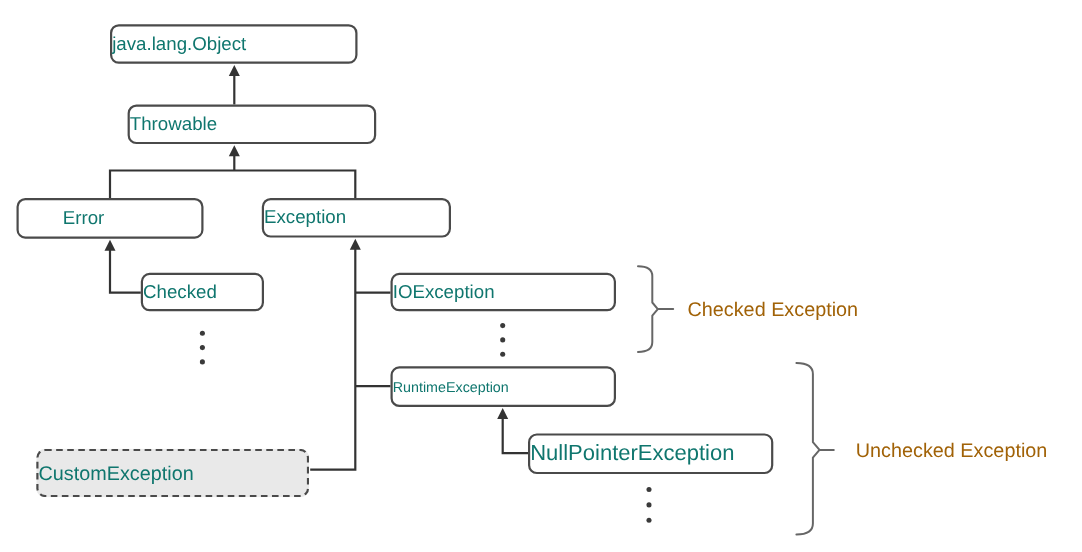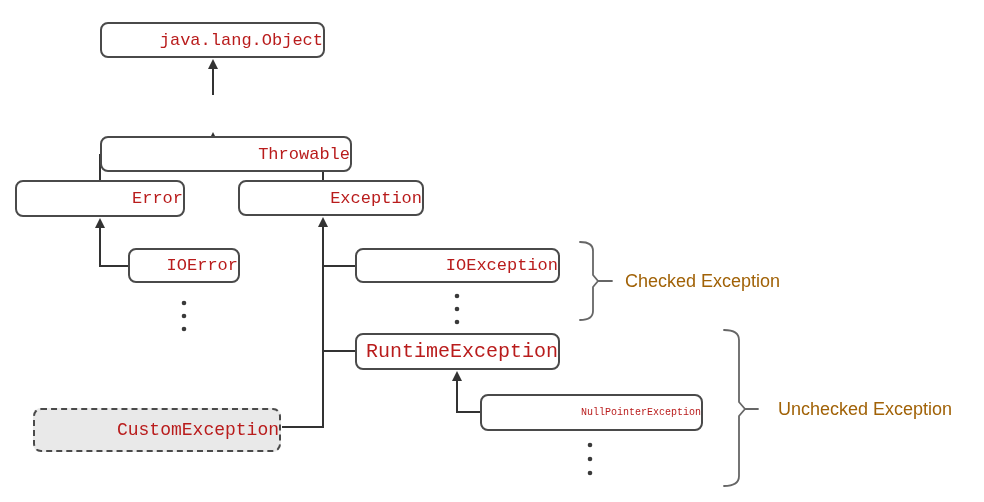--- a/index.html
+++ b/index.html
@@ -23,48 +23,47 @@
     height: 502px;
   }
   .node {
     position: absolute;
     box-sizing: border-box;
     background: #ffffff;
     border: 2px solid #4a4a4a;
     border-radius: 8px;
     display: flex;
     align-items: center;
-    justify-content: flex-end;
-    color: #b91c1c;
+    justify-content: flex-start;
+    color: #0f766e;
     font-size: 17px;
     white-space: nowrap;
-    font-family: Liberation Mono, monospace;
   }
-  .node.small { font-size: 20px; padding-left: 15px; }
+  .node.small { font-size: 13px; }
   .node.dashed {
     border: 2px dashed #4a4a4a;
     background: #e9e9e9;
     font-size: 18px;
   }
   .annotation {
     position: absolute;
     color: #a16207;
     font-size: 18px;
     white-space: nowrap;
     display: flex;
     align-items: center;
   }
   #node-object        { left: 100px; top: 22px;  width: 225px; height: 36px; }
-  #node-throwable     { left: 100px; top: 95px;  width: 252px; height: 36px; margin-top: 41px; }
-  #node-error         { left: 15px;  top: 180px; width: 170px; height: 37px; }
-  #node-exception     { left: 238px; top: 180px; width: 186px; height: 36px; }
+  #node-throwable     { left: 116px; top: 95px;  width: 226px; height: 36px; }
+  #node-error         { left: 15px;  top: 180px; width: 170px; height: 37px; padding-left: 40px; }
+  #node-exception     { left: 238px; top: 180px; width: 172px; height: 36px; }
   #node-ioerror       { left: 128px; top: 248px; width: 112px; height: 35px; }
   #node-ioexception   { left: 355px; top: 248px; width: 205px; height: 35px; }
   #node-runtime       { left: 355px; top: 333px; width: 205px; height: 37px; }
-  #node-npe           { left: 480px; top: 394px; width: 223px; height: 37px; font-size: 10px; }
+  #node-npe           { left: 480px; top: 394px; width: 223px; height: 37px; font-size: 20px; }
   #node-custom        { left: 33px;  top: 408px; width: 248px; height: 44px; }
   #label-checked      { left: 625px; top: 268px; height: 26px; }
   #label-unchecked    { left: 778px; top: 396px; height: 26px; }
 </style>
 </head>
 <body>
 
 <div id="stage">
 
   <svg id="edges" viewBox="0 0 984 502" xmlns="http://www.w3.org/2000/svg">
@@ -123,21 +122,21 @@
 
   <div class="node" id="node-error">
     <span>Error</span>
   </div>
 
   <div class="node" id="node-exception">
     <span>Exception</span>
   </div>
 
   <div class="node" id="node-ioerror">
-    <span>IOError</span>
+    <span>Checked</span>
   </div>
 
   <div class="node" id="node-ioexception">
     <span>IOException</span>
   </div>
 
   <div class="node small" id="node-runtime">
     <span>RuntimeException</span>
   </div>
 

